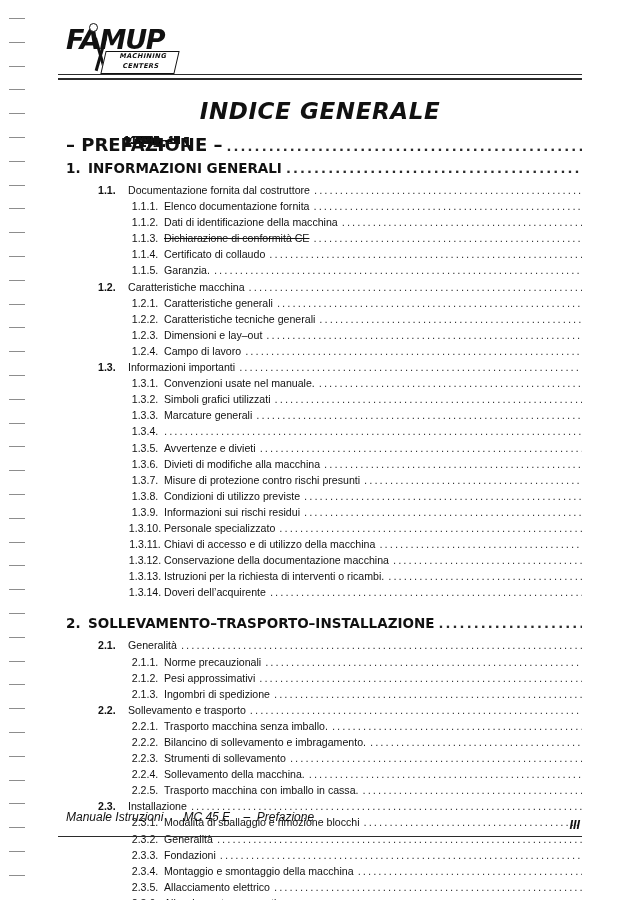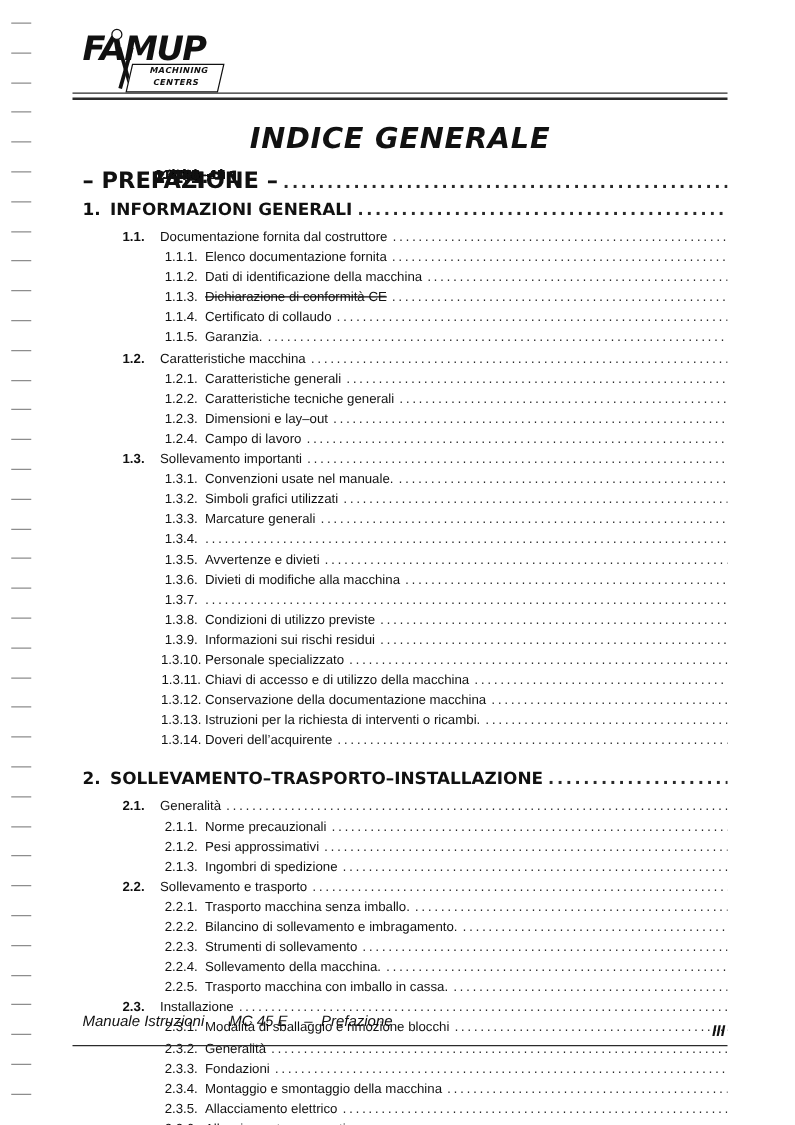--- a/index.html
+++ b/index.html
@@ -419,21 +419,21 @@
           <span class="page">1.2.3. – 5</span>
         </div>
         <div class="entry lvl-3">
           <span class="num">1.2.4.</span>
           <span class="label">Campo di lavoro</span>
           <span class="leader"></span>
           <span class="page">1.2.4. – 7</span>
         </div>
         <div class="entry lvl-2">
           <span class="num">1.3.</span>
-          <span class="label">Sollevamento importanti</span>
+          <span class="label">Informazioni importanti</span>
           <span class="leader"></span>
           <span class="page">1.3.1. – 1</span>
         </div>
         <div class="entry lvl-3">
           <span class="num">1.3.1.</span>
           <span class="label">Convenzioni usate nel manuale.</span>
           <span class="leader"></span>
           <span class="page">1.3.1. – 1</span>
         </div>
         <div class="entry lvl-3">
@@ -460,20 +460,21 @@
           <span class="page">1.3.6. – 6</span>
         </div>
         <div class="entry lvl-3">
           <span class="num">1.3.6.</span>
           <span class="label">Divieti di modifiche alla macchina</span>
           <span class="leader"></span>
           <span class="page">1.3.6. – 6</span>
         </div>
         <div class="entry lvl-3">
           <span class="num">1.3.7.</span>
+          <span class="label">Misure di protezione contro rischi presunti</span>
           <span class="leader"></span>
           <span class="page">1.3.7. – 7</span>
         </div>
         <div class="entry lvl-3">
           <span class="num">1.3.8.</span>
           <span class="label">Condizioni di utilizzo previste</span>
           <span class="leader"></span>
           <span class="page">1.3.8. – 8</span>
         </div>
         <div class="entry lvl-3">

